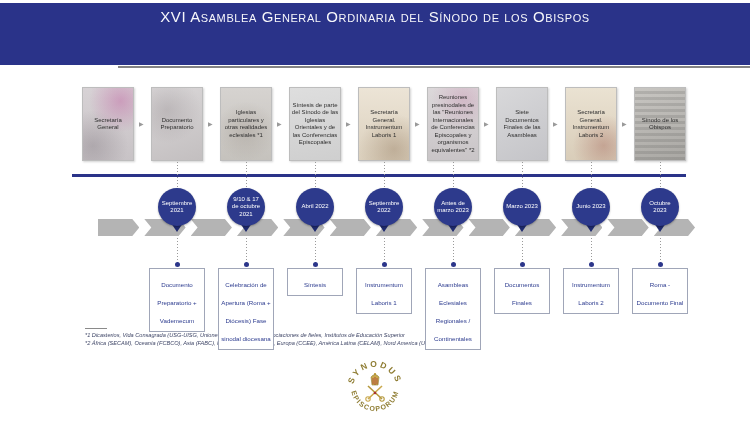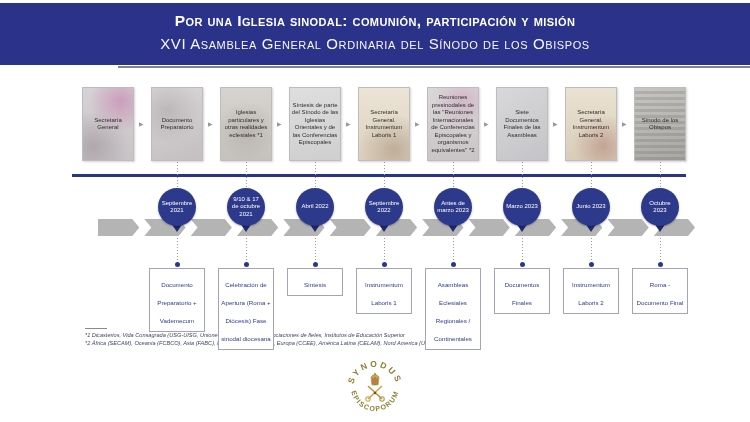--- a/index.html
+++ b/index.html
@@ -85,21 +85,20 @@
   .footnotes{
     position:absolute;left:85px;top:268px;width:420px;
     font-size:5.6px;font-style:italic;color:#3e4566;line-height:1.4;
   }
   .logo{position:absolute;left:344px;top:293px;width:62px;height:62px;}
 </style>
 </head>
 <body>
 
 <div class="banner">
-  <div class="line1">Por una Iglesia sinodal: comunión, participación y misión</div>
   <div class="line2">XVI Asamblea General Ordinaria del Sínodo de los Obispos</div>
 </div>
 <div class="under-banner-line"></div>
 
 <div id="diagram">
   <div class="navy-line"></div>
   <div class="band" id="band">
       <span class="seg"></span>
       <span class="seg"></span>
       <span class="seg"></span>

